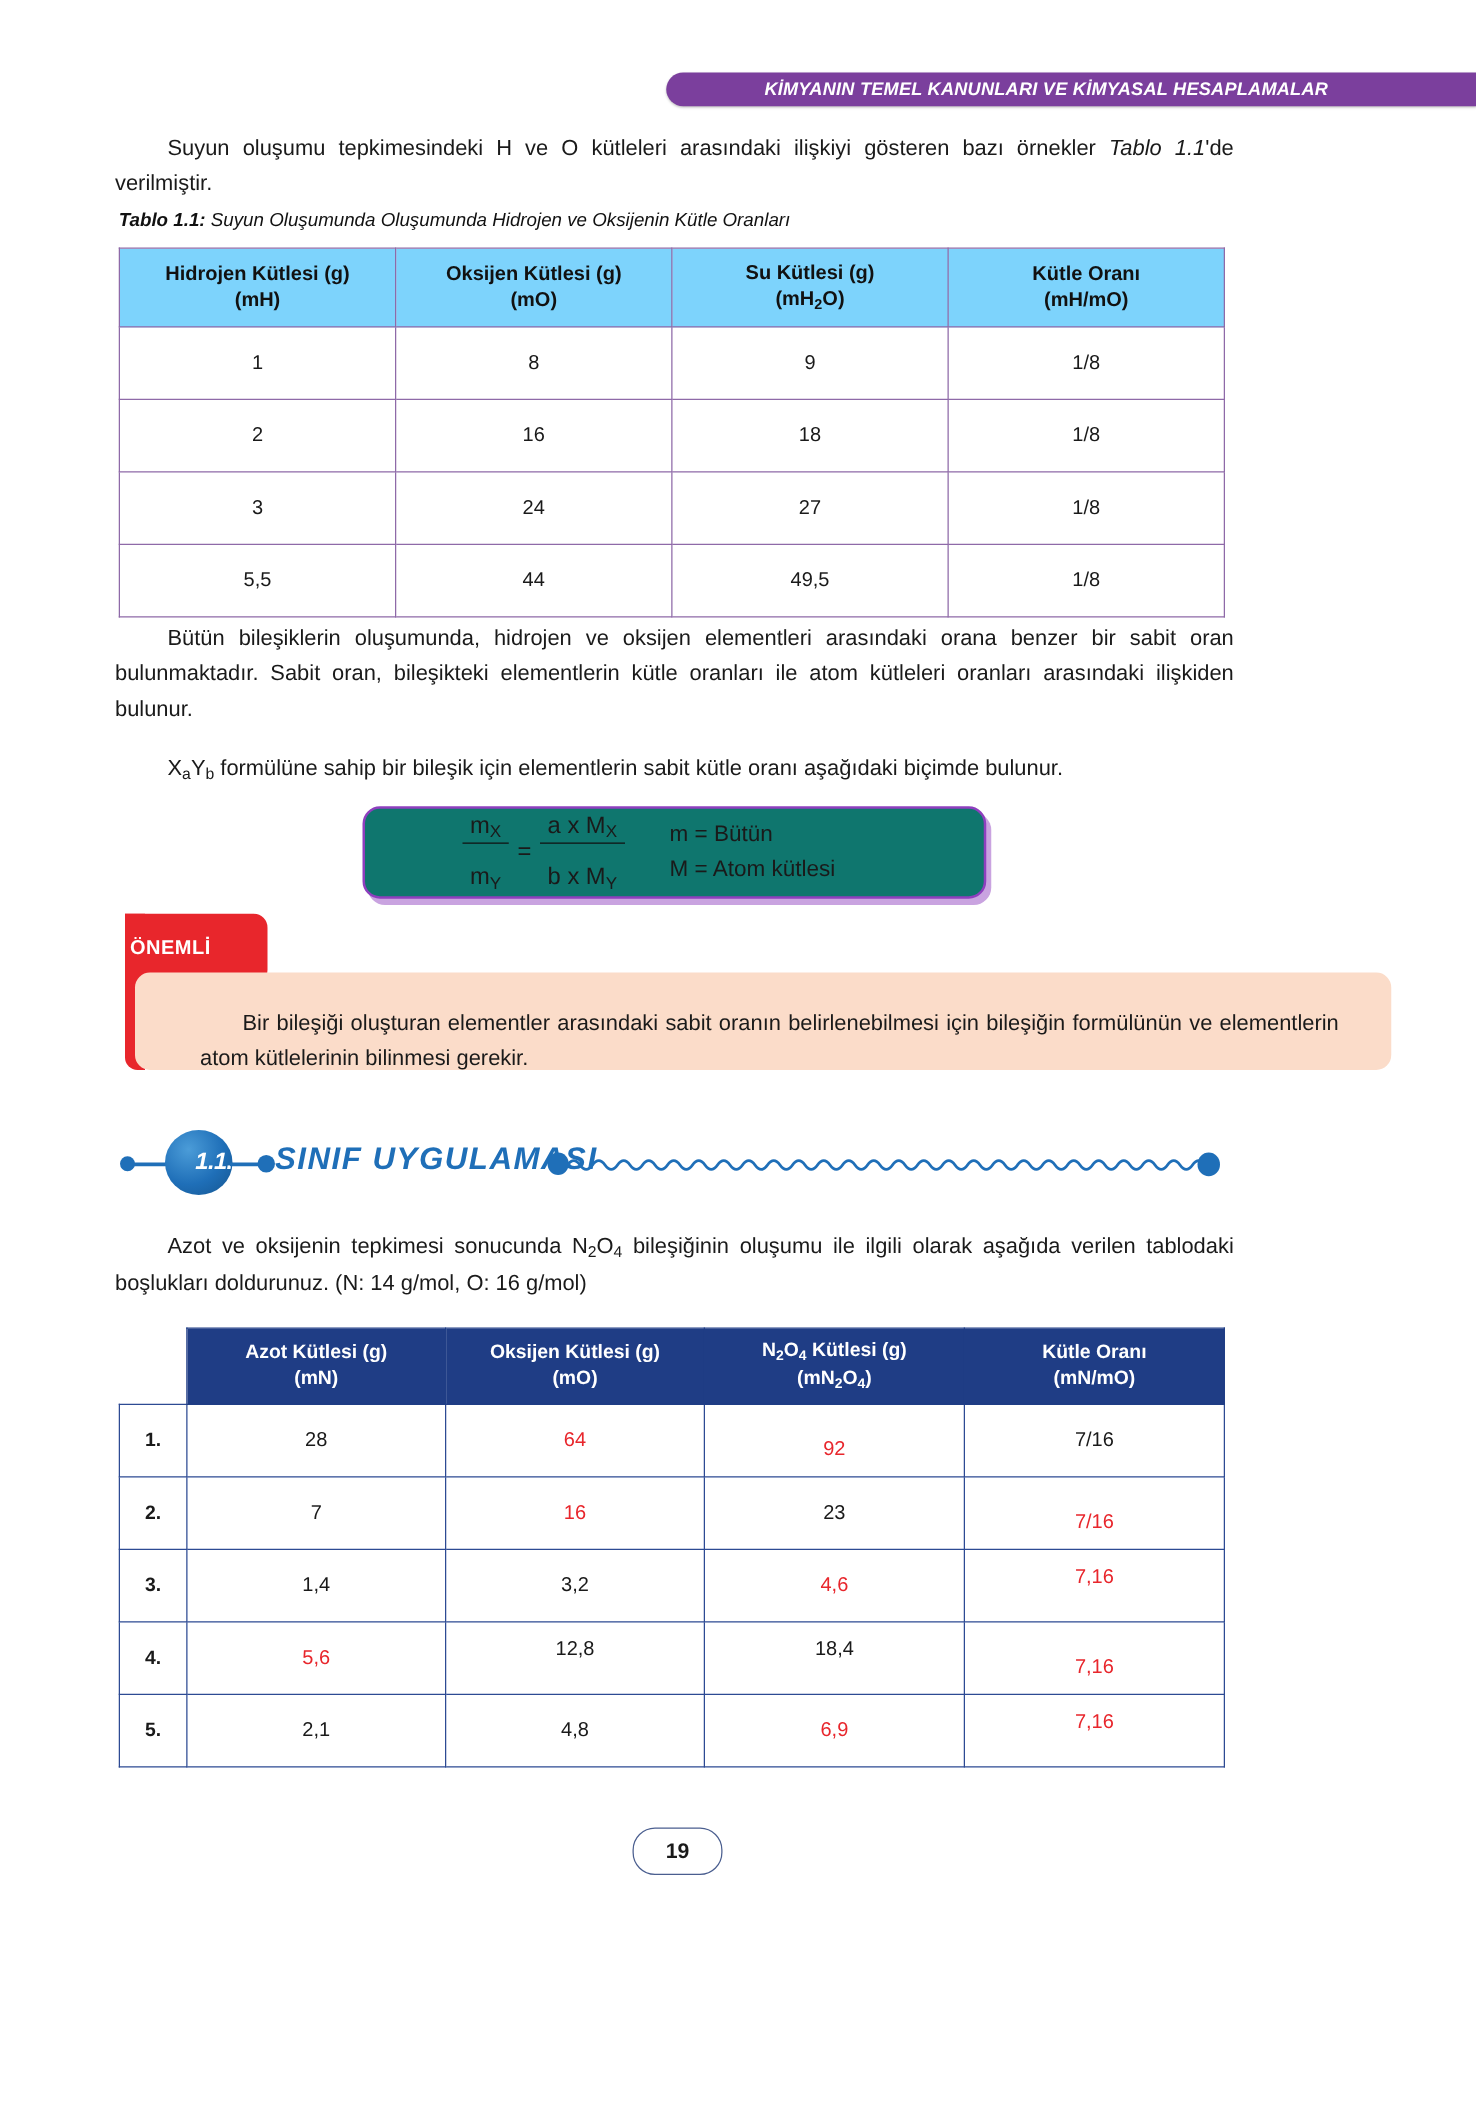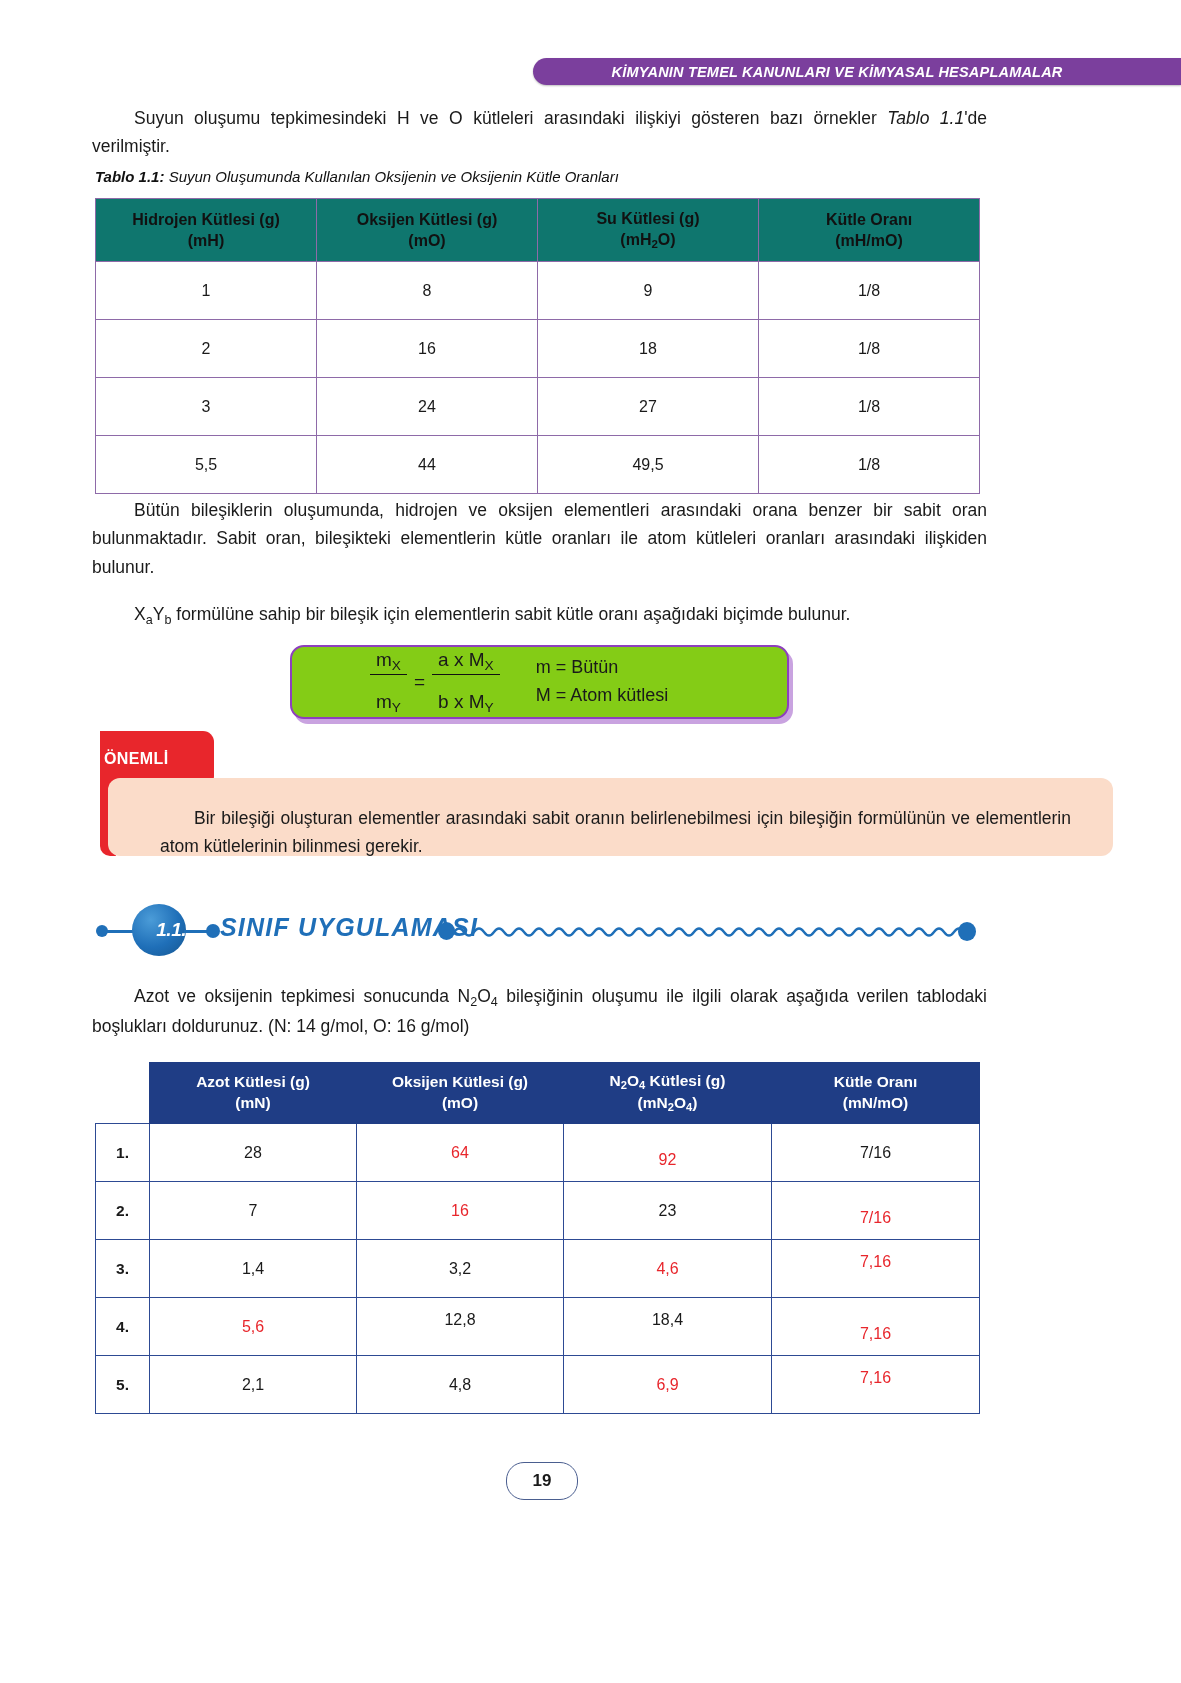--- a/index.html
+++ b/index.html
@@ -71,21 +71,21 @@
     position: absolute;
     border-collapse: collapse;
     table-layout: fixed;
   }
   .tbl1 th, .tbl1 td {
     border: 1px solid #8e6aa8;
     text-align: center;
     vertical-align: middle;
   }
   .tbl1 th {
-    background: #0f766e;
+    background: #7dd3fc;
     color: #111;
     font-size: 16px;
     font-weight: bold;
     height: 60px;
     line-height: 1.32;
   }
   .tbl1 td {
     background: #ffffff;
     height: 55px;
     font-size: 16px;
@@ -127,21 +127,21 @@
 
   
   .formula-box {
     position: absolute;
     left: 290px;
     top: 645px;
     width: 495px;
     height: 70px;
     border: 2.5px solid #8e3fbe;
     border-radius: 14px;
-    background: #84cc16;
+    background: #0f766e;
     box-shadow: 4px 5px 0 0 #c9a3e0;
     display: flex;
     align-items: center;
   }
   .formula-inner {
     display: flex;
     align-items: center;
     margin-left: 78px;
     font-size: 19px;
   }
@@ -276,21 +276,21 @@
 <body>
 
 <div class="page">
 
   <div class="header-band">
     <div class="htext">KİMYANIN TEMEL KANUNLARI VE KİMYASAL HESAPLAMALAR</div>
   </div>
 
   <p class="para indent" style="left:92px; top:104px; width:895px;"><span>Suyun oluşumu tepkimesindeki H ve O kütleleri arasındaki ilişkiyi gösteren bazı örnekler </span><i>Tablo 1.1</i><span>'de verilmiştir.</span></p>
 
-  <div class="caption" style="left:95px; top:168px;"><b>Tablo 1.1:</b><span> Suyun Oluşumunda Kullanılan Oksijenin ve Oksijenin Kütle Oranları</span></div>
+  <div class="caption" style="left:95px; top:168px;"><b>Tablo 1.1:</b><span> Suyun Oluşumunda Oluşumunda Hidrojen ve Oksijenin Kütle Oranları</span></div>
 
   <table class="tbl1" style="left:95px; top:198px; width:884px;">
     <colgroup>
         <col style="width:221px">
         <col style="width:221px">
         <col style="width:221px">
         <col style="width:221px">
       </colgroup>
     <thead>
       <tr>

